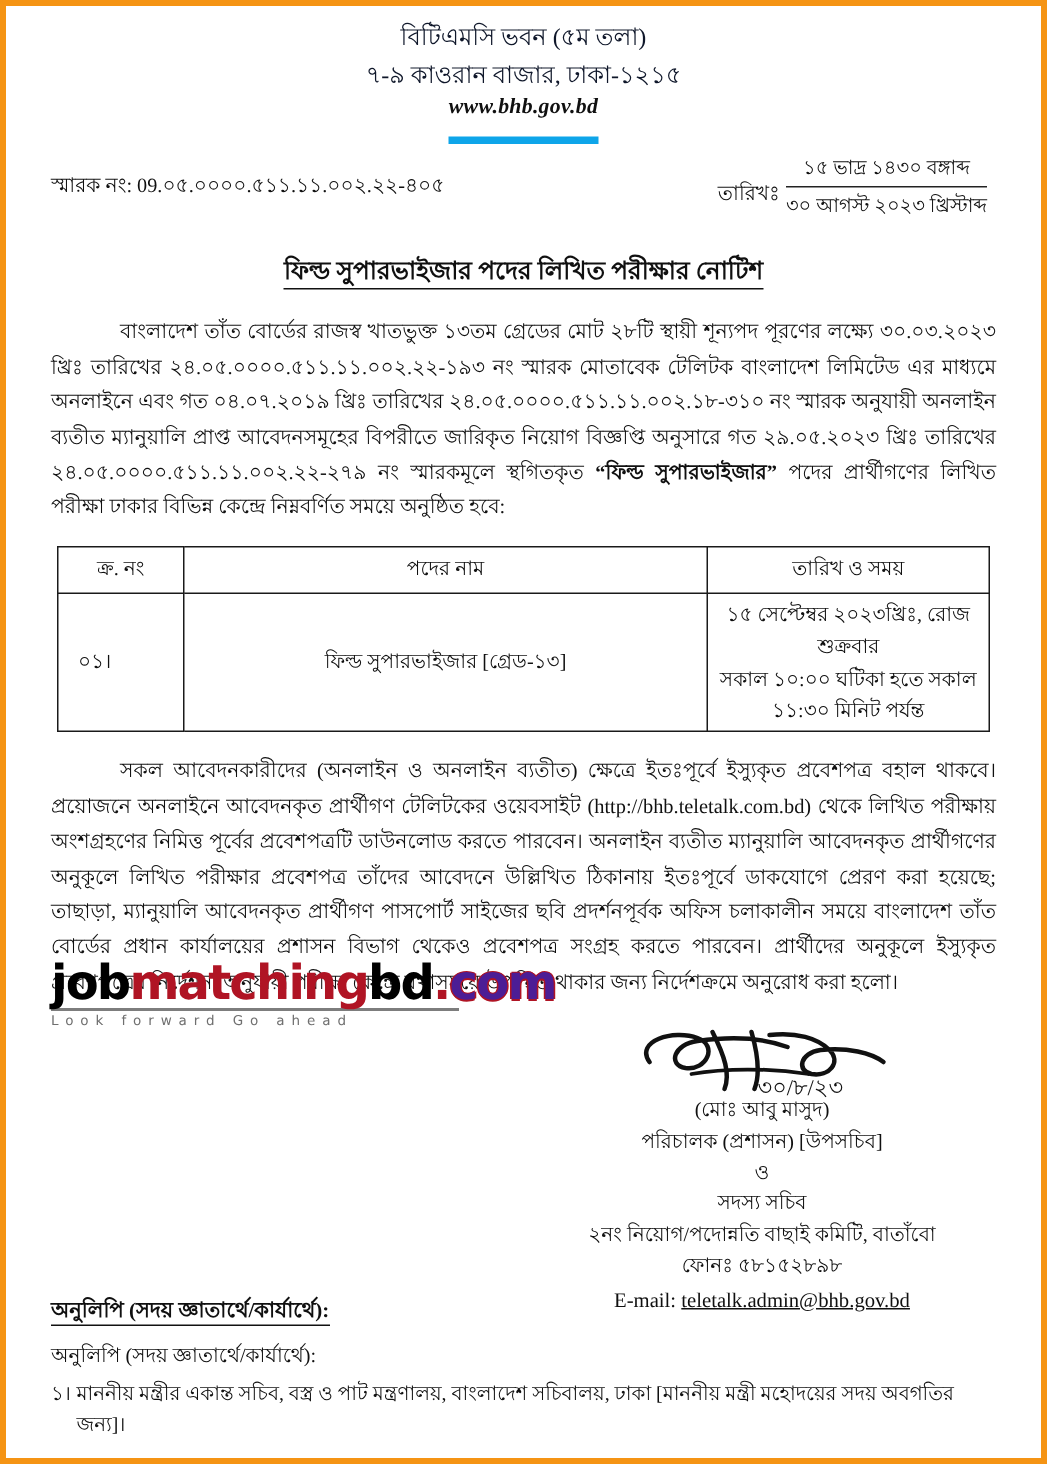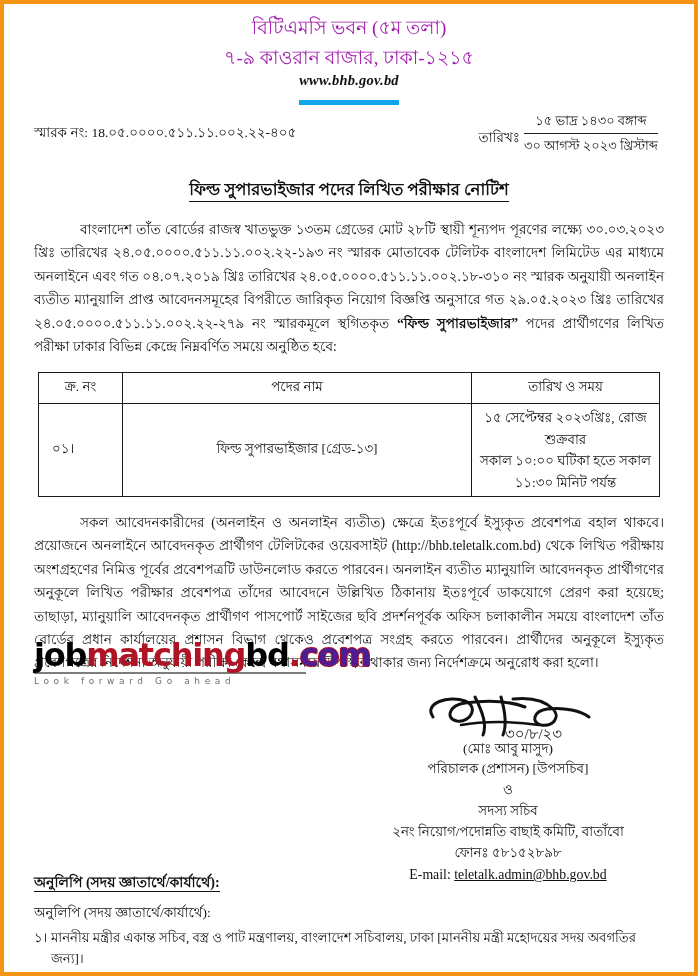--- a/index.html
+++ b/index.html
@@ -32,24 +32,24 @@
     text-align: center;
     font-size: 25px;
     line-height: 1.15;
     font-weight: 600;
     letter-spacing: .4px;
     margin-top: 6px;
     color: #111;
   }
   .org-sub {
     text-align: center;
-    font-size: 19px;
+    font-size: 16px;
     line-height: 1.45;
     margin-top: 2px;
-    color: #a21caf;
+    color: #0f172a;
   }
   .org-web {
     text-align: center;
     font-size: 14.5px;
     margin-top: 1px;
     font-weight: 700;
     letter-spacing: .2px;
   }
   .org-web span { border-bottom: 5px solid #0ea5e9; padding-bottom: 12px; font-style: italic; }
 
@@ -189,21 +189,21 @@
 <body>
 
 <div class="page">
   <div class="sheet">
 
     <div class="org-sub">বিটিএমসি ভবন (৫ম তলা)</div>
     <div class="org-sub">৭-৯ কাওরান বাজার, ঢাকা-১২১৫</div>
     <div class="org-web"><span>www.bhb.gov.bd</span></div>
 
     <div class="memo-row">
-      <div class="memo-no">স্মারক নং: 18.০৫.০০০০.৫১১.১১.০০২.২২-৪০৫</div>
+      <div class="memo-no">স্মারক নং: 09.০৫.০০০০.৫১১.১১.০০২.২২-৪০৫</div>
       <div class="date-block">
         <div class="date-label">তারিখঃ</div>
         <div class="date-stack">
           <div class="date-top">১৫ ভাদ্র ১৪৩০ বঙ্গাব্দ</div>
           <div class="date-bottom">৩০ আগস্ট ২০২৩ খ্রিস্টাব্দ</div>
         </div>
       </div>
     </div>
 
     <div class="notice-title"><span>ফিল্ড সুপারভাইজার পদের লিখিত পরীক্ষার নোটিশ</span></div>

